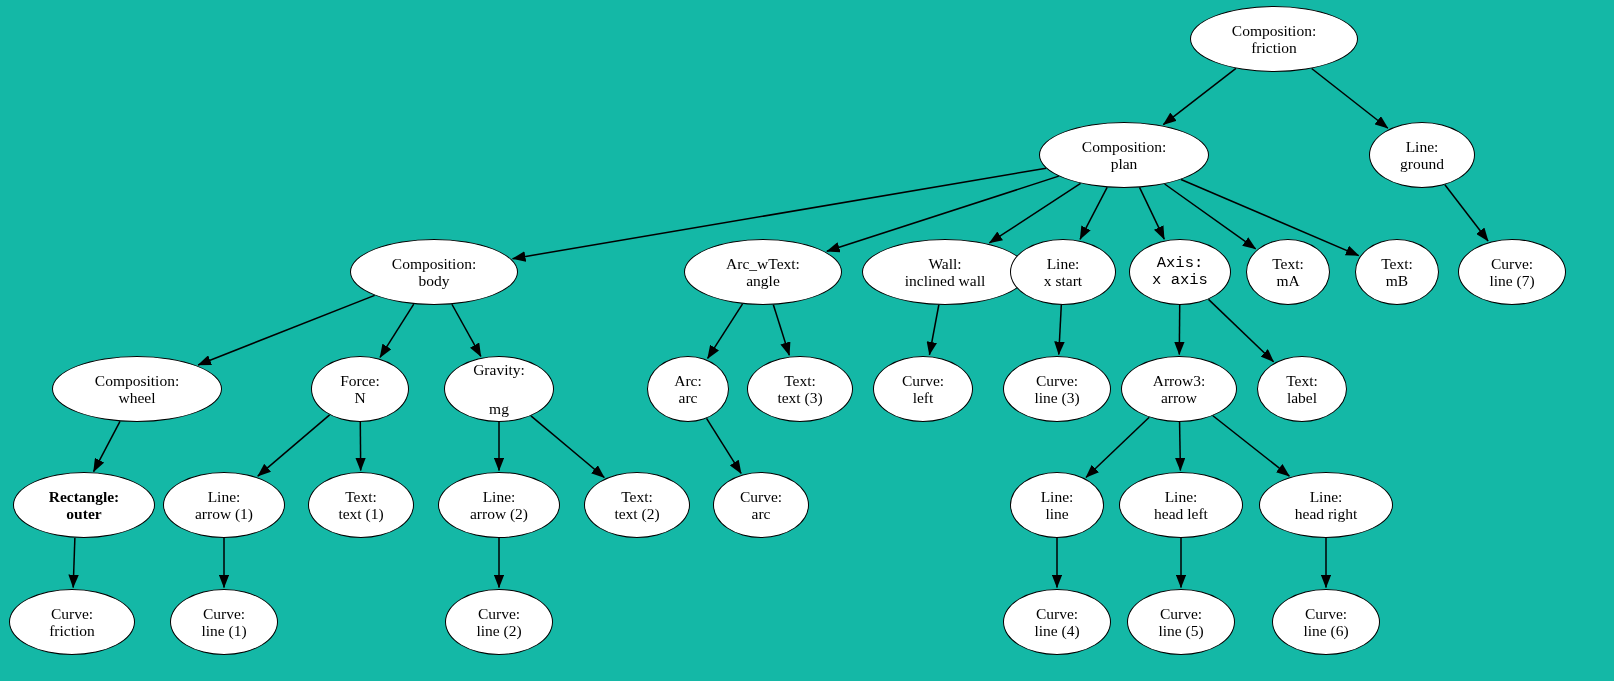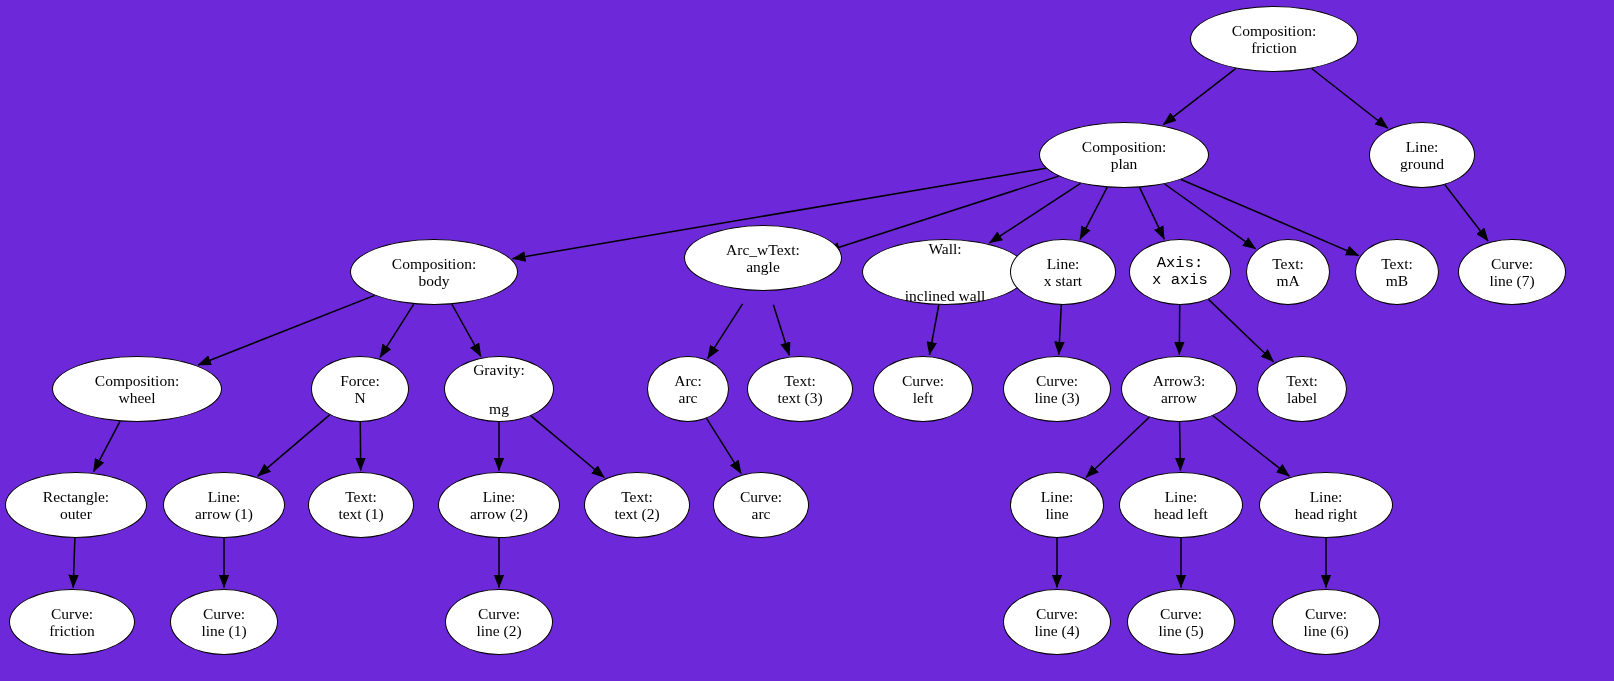--- a/index.html
+++ b/index.html
@@ -4,21 +4,21 @@
 <style>
   html, body {
     margin: 0;
     padding: 0;
     background: #ffffff;
   }
   #graph-canvas {
     position: relative;
     width: 1614px;
     height: 681px;
-    background: #6d28d9;
+    background: #14b8a6;
     overflow: hidden;
     font-family: "Liberation Serif", "DejaVu Serif", serif;
   }
   #edge-layer {
     position: absolute;
     left: 0;
     top: 0;
     width: 1614px;
     height: 681px;
     pointer-events: none;
@@ -99,25 +99,25 @@
         <span class="ln2">plan</span>
       </div>
       <div class="node" style="left: 1369px; top: 122px; width: 106px; height: 66px;">
         <span class="ln1">Line:</span>
         <span class="ln2">ground</span>
       </div>
       <div class="node" style="left: 350px; top: 239px; width: 168px; height: 66px;">
         <span class="ln1">Composition:</span>
         <span class="ln2">body</span>
       </div>
-      <div class="node" style="left: 684px; top: 225px; width: 158px; height: 66px; justify-content: center;">
+      <div class="node" style="left: 684px; top: 239px; width: 158px; height: 66px; justify-content: center;">
         <span class="ln1">Arc_wText:</span>
         <span class="ln2">angle</span>
       </div>
-      <div class="node" style="left: 862px; top: 239px; width: 166px; height: 66px; justify-content: space-between;">
+      <div class="node" style="left: 862px; top: 239px; width: 166px; height: 66px;">
         <span class="ln1">Wall:</span>
         <span class="ln2">inclined wall</span>
       </div>
       <div class="node" style="left: 1010px; top: 239px; width: 106px; height: 66px;">
         <span class="ln1">Line:</span>
         <span class="ln2">x start</span>
       </div>
       <div class="node" style="left: 1129px; top: 239px; width: 102px; height: 66px; font-family: Liberation Mono, monospace;">
         <span class="ln1">Axis:</span>
         <span class="ln2">x axis</span>
@@ -163,21 +163,21 @@
         <span class="ln2">line (3)</span>
       </div>
       <div class="node" style="left: 1121px; top: 356px; width: 116px; height: 66px;">
         <span class="ln1">Arrow3:</span>
         <span class="ln2">arrow</span>
       </div>
       <div class="node" style="left: 1257px; top: 356px; width: 90px; height: 66px;">
         <span class="ln1">Text:</span>
         <span class="ln2">label</span>
       </div>
-      <div class="node" style="left: 5px; top: 472px; width: 142px; height: 66px;">
+      <div class="node" style="left: 13px; top: 472px; width: 142px; height: 66px; font-weight: bold;">
         <span class="ln1">Rectangle:</span>
         <span class="ln2">outer</span>
       </div>
       <div class="node" style="left: 163px; top: 472px; width: 122px; height: 66px;">
         <span class="ln1">Line:</span>
         <span class="ln2">arrow (1)</span>
       </div>
       <div class="node" style="left: 308px; top: 472px; width: 106px; height: 66px;">
         <span class="ln1">Text:</span>
         <span class="ln2">text (1)</span>

